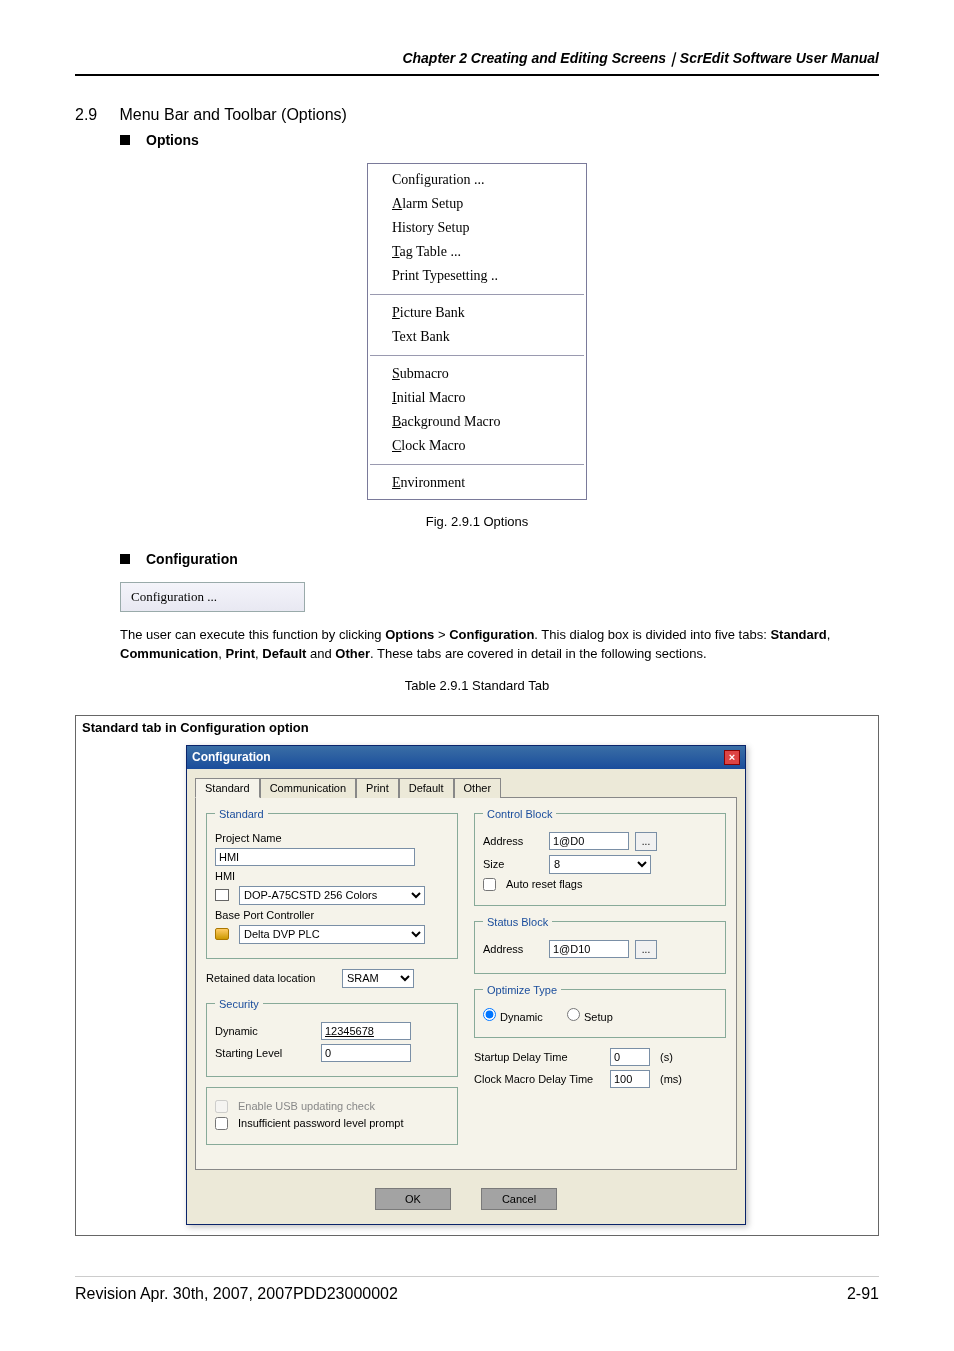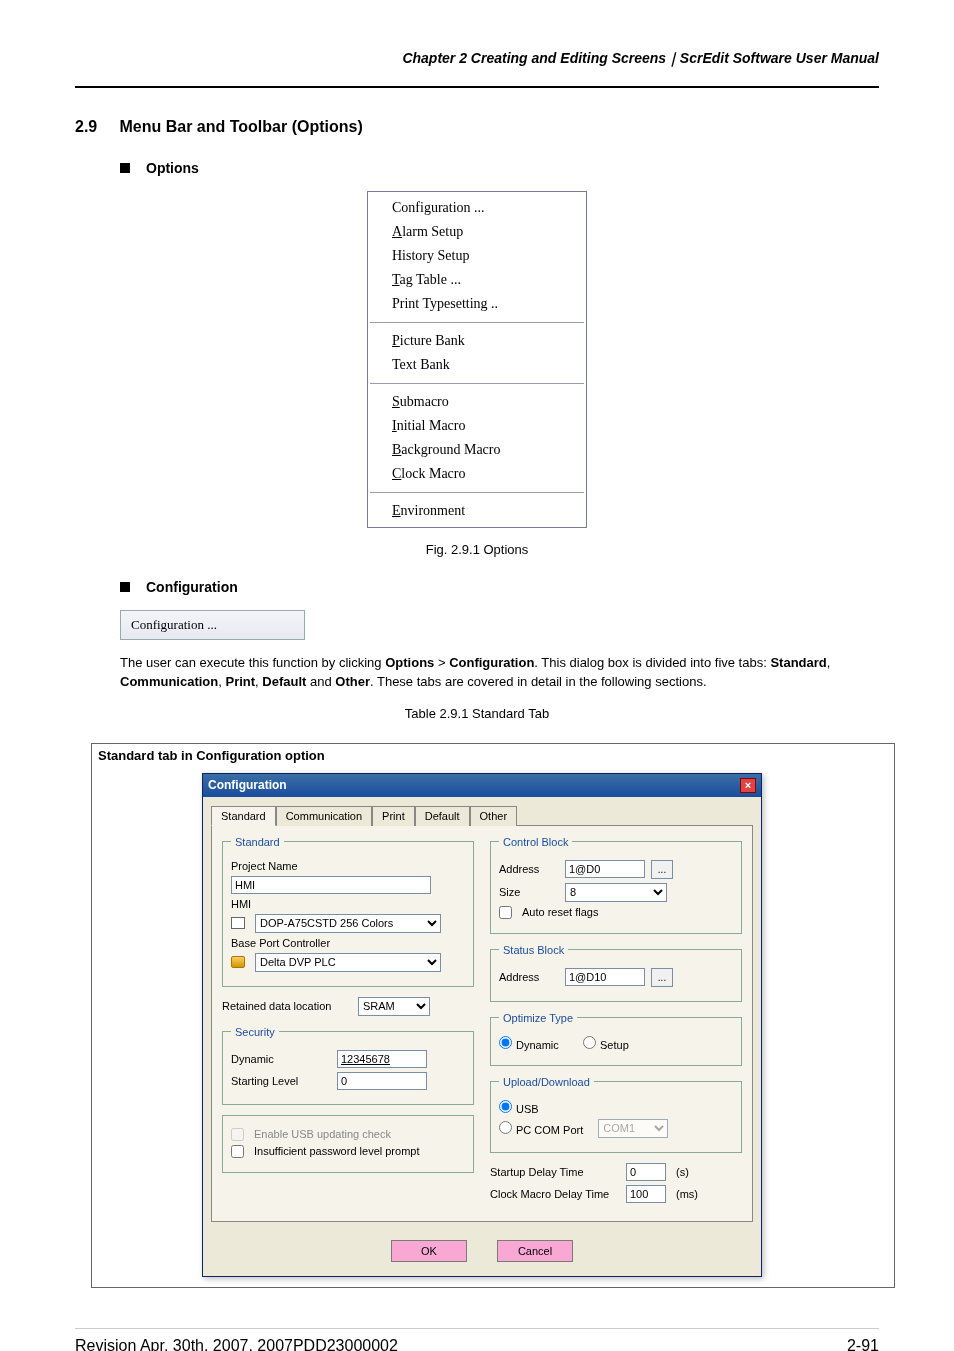--- a/index.html
+++ b/index.html
@@ -10,27 +10,27 @@
       padding: 50px 75px 30px 75px;
       font-size: 13px;
       color: #000;
     }
     .header-line {
       text-align: right;
       font-style: italic;
       font-weight: bold;
       font-size: 14px;
       border-bottom: 2px solid #000;
-      padding-bottom: 18px;
+      padding-bottom: 6px;
       margin-bottom: 30px;
     }
     .section-heading {
-      font-weight: bold;
+      font-weight: normal;
       font-size: 16px;
-      margin-bottom: 24px;
+      margin-bottom: 8px;
     }
     .bullet-row {
       display: flex;
       align-items: center;
       gap: 16px;
       margin-left: 45px;
       margin-bottom: 15px;
     }
     .bullet-sq {
       width: 10px;
@@ -76,21 +76,21 @@
       margin-bottom: 14px;
     }
     .paragraph {
       margin-left: 45px;
       font-size: 13px;
       line-height: 1.45;
       margin-bottom: 14px;
     }
     .paragraph b { font-weight: bold; }
     .outer-table {
-      margin-left: 16px;
+      margin-left: 0;
       width: 100%;
       border: 1px solid #666;
     }
     .outer-table .thead {
       font-weight: bold;
       padding: 4px 6px;
       font-size: 13px;
     }
     .dialog-wrap {
       padding: 6px 6px 10px 110px;
@@ -189,21 +189,21 @@
     .footer-btns {
       display: flex;
       justify-content: center;
       gap: 30px;
       padding: 10px 0 14px 0;
     }
     .dlg-btn {
       width: 76px;
       height: 22px;
       border: 1px solid #7a7a7a;
-      background: #f9a8d4;
+      background: #a3a3a3;
       cursor: pointer;
       font-size: 11px;
     }
     .page-footer {
       display: flex;
       justify-content: space-between;
       margin-top: 40px;
       font-size: 16px;
       border-top: 1px solid #ccc;
       padding-top: 8px;
@@ -362,27 +362,20 @@
               </div>
           </fieldset>
           <fieldset>
             <legend>Optimize Type</legend>
             <div class="row">
               <label><input type="radio" class="radio" name="opt" checked="" style=""><span>Dynamic</span></label>
               &nbsp;&nbsp;&nbsp;&nbsp;
               <label><input type="radio" class="radio" name="opt" style=""><span>Setup</span></label>
             </div>
           </fieldset>
-          <fieldset>
-            <legend>Upload/Download</legend>
-            <div class="row">
-                <label><input type="radio" class="radio" name="ud" checked="" style=""><span>USB</span></label>
-              </div>
-            <div class="row"><label><input type="radio" class="radio" name="ud" style=""><span>PC COM Port</span></label>&nbsp;<select class="sel greyed" style="width:70px" disabled=""><option>COM1</option></select></div>
-          </fieldset>
           <div class="row">
               <span class="lbl-long">Startup Delay Time</span>
               <input class="txt" style="width: 40px;" value="0">
               <span class="unit">(s)</span>
             </div>
           <div class="row">
               <span class="lbl-long">Clock Macro Delay Time</span>
               <input class="txt" style="width: 40px;" value="100">
               <span class="unit">(ms)</span>
             </div>

